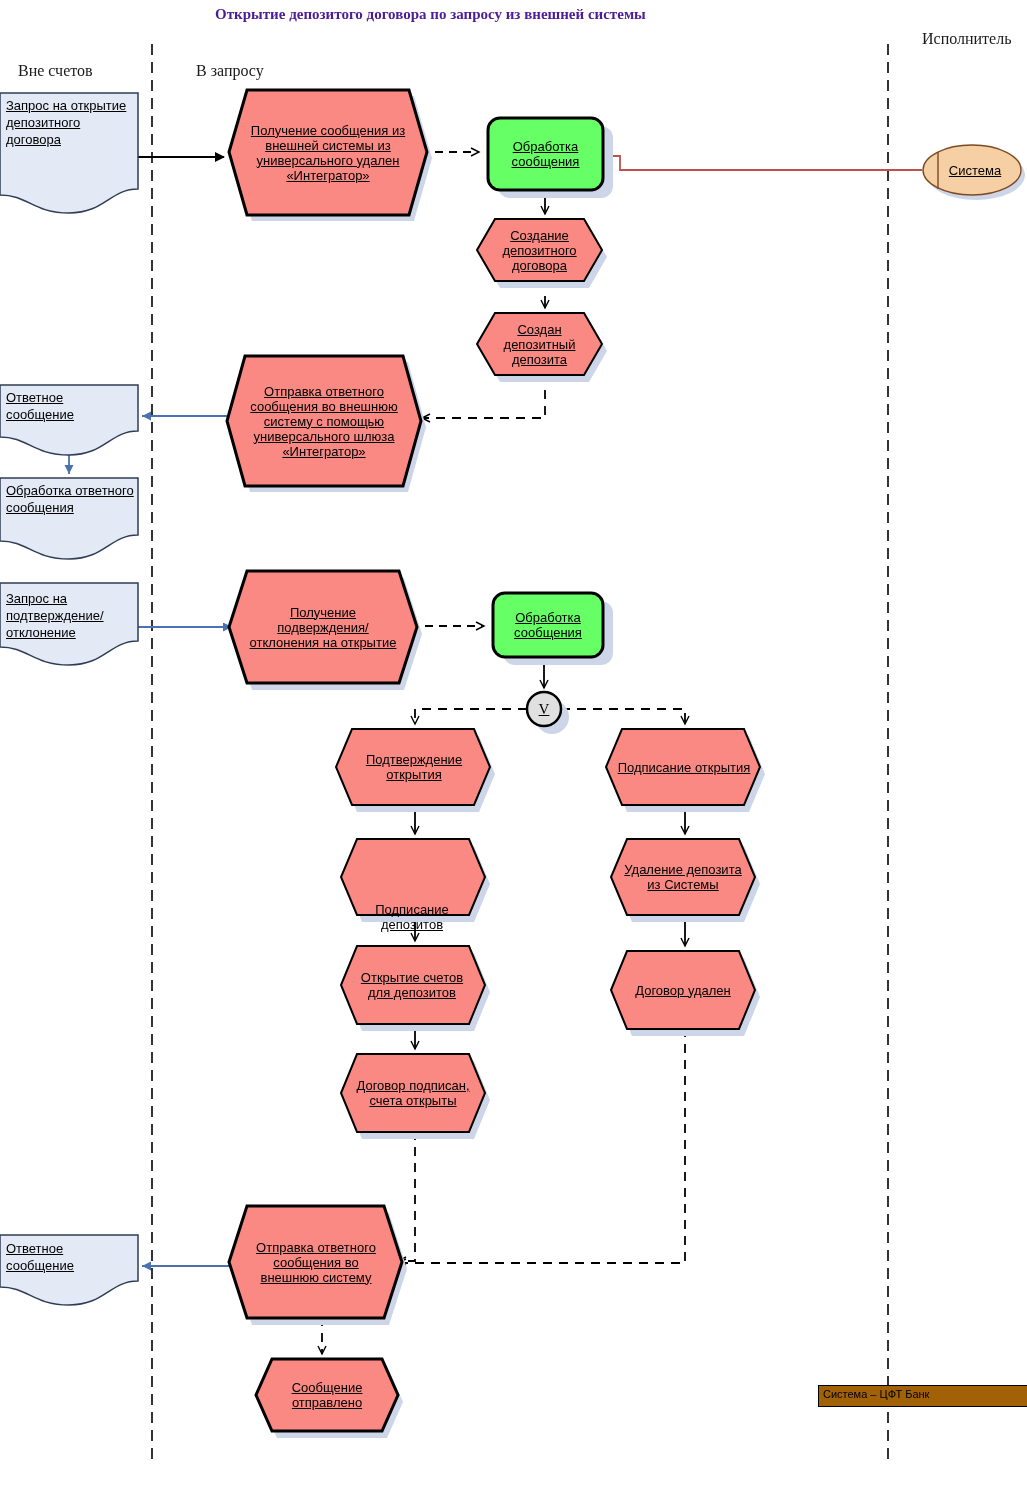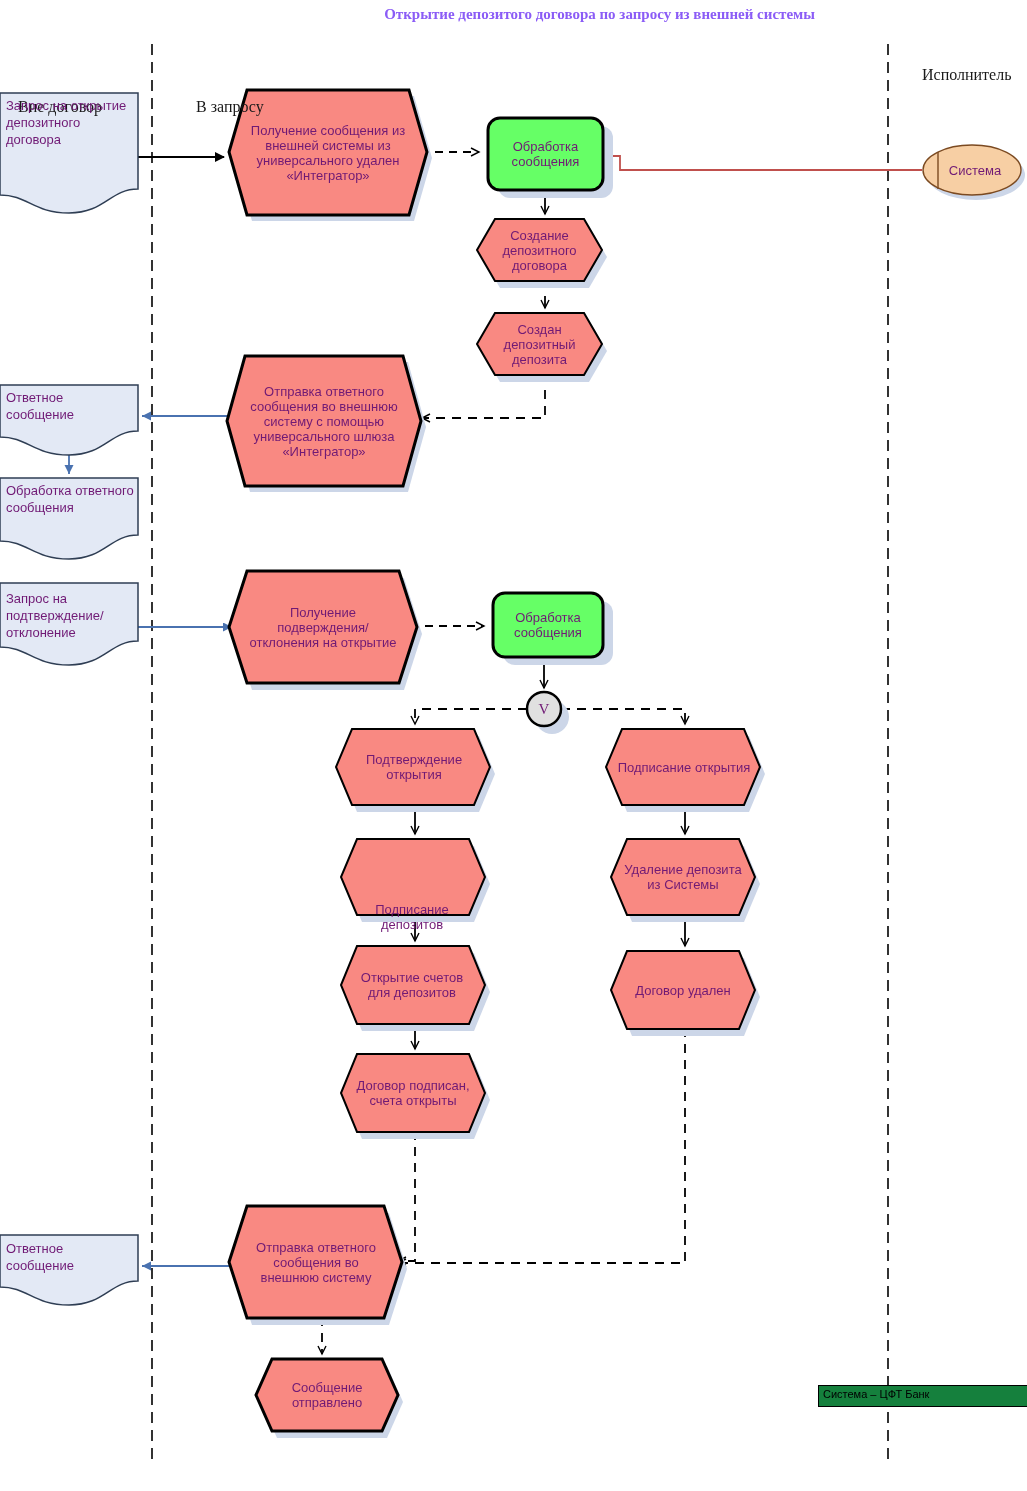--- a/index.html
+++ b/index.html
@@ -1,30 +1,30 @@
 <!DOCTYPE html>
 <html><head>
 <meta charset="utf-8">
 <style>
   html,body{margin:0;padding:0;background:#ffffff;}
   body{width:1027px;height:1491px;position:relative;overflow:hidden;
        font-family:"Liberation Sans", sans-serif;}
   #canvas{position:absolute;left:0;top:0;width:1027px;height:1491px;}
-  .title{position:absolute;left:215px;top:4px;width:600px;text-align:right;
+  .title{position:absolute;left:215px;top:4px;width:600px;text-align:left;
          font-family:"Liberation Serif", serif;font-weight:bold;font-size:15px;
-         color:#8b5cf6;line-height:20px;}
+         color:#4c1d95;line-height:20px;}
   .lane-label{position:absolute;font-family:"Liberation Serif", serif;
-              font-size:16px;color:#1a1a1a;white-space:nowrap;margin-top:36px;}
+              font-size:16px;color:#1a1a1a;white-space:nowrap;}
   .legend{position:absolute;left:818px;top:1385px;width:208px;height:20px;
-          border:1px solid #000;background:#15803d;}
+          border:1px solid #000;background:#a16207;}
   .legend span{display:block;padding:2px 4px;font-size:11px;color:#000;
                font-family:"Liberation Sans", sans-serif;}
   .node-label{position:absolute;display:flex;align-items:center;
-              justify-content:center;text-align:center;color:#701a75;
-              pointer-events:none;}
+              justify-content:center;text-align:center;color:#000000;
+              pointer-events:none;text-decoration:underline;}
   .hex-label{font-size:13px;line-height:15px;}
   .doc-label{font-size:13px;line-height:17px;text-align:left;
              justify-content:flex-start;align-items:flex-start;}
   .green-label{font-size:13px;line-height:15px;}
   .sys-label{font-size:13px;}
   .gw-label{font-size:15px;font-family:"Liberation Serif", serif;}
 </style>
 </head>
 <body>
 
@@ -187,21 +187,21 @@
   </g>
 
   <g>
     <ellipse cx="972" cy="170" rx="49" ry="25" fill="#F7CFA4" stroke="#7B4A21" stroke-width="1.4"></ellipse>
     <line x1="938" y1="152" x2="938" y2="189" stroke="#7B4A21" stroke-width="1.4"></line>
   </g>
 </svg>
 
 <div class="title">Открытие депозитого договора по запросу из внешней системы</div>
 
-<div class="lane-label" style="left:18px;top:62px">Вне договор</div>
+<div class="lane-label" style="left:18px;top:62px">Вне счетов</div>
 <div class="lane-label" style="left:196px;top:62px">В запросу</div>
 <div class="lane-label" style="left:922px;top:30px">Исполнитель</div>
 
 <div class="node-label doc-label" style="left:6px;top:97px;width:128px;height:90px">Запрос на открытие депозитного договора</div>
 <div class="node-label doc-label" style="left:6px;top:389px;width:128px;height:44px">Ответное сообщение</div>
 <div class="node-label doc-label" style="left:6px;top:482px;width:128px;height:58px">Обработка ответного сообщения</div>
 <div class="node-label doc-label" style="left:6px;top:590px;width:132px;height:58px">Запрос на подтверждение/ отклонение</div>
 <div class="node-label doc-label" style="left:6px;top:1240px;width:128px;height:44px">Ответное сообщение</div>
 
 <div class="node-label hex-label" style="left:248px;top:95px;width:160px;height:115px">Получение сообщения из внешней системы из универсального удален «Интегратор»</div>

